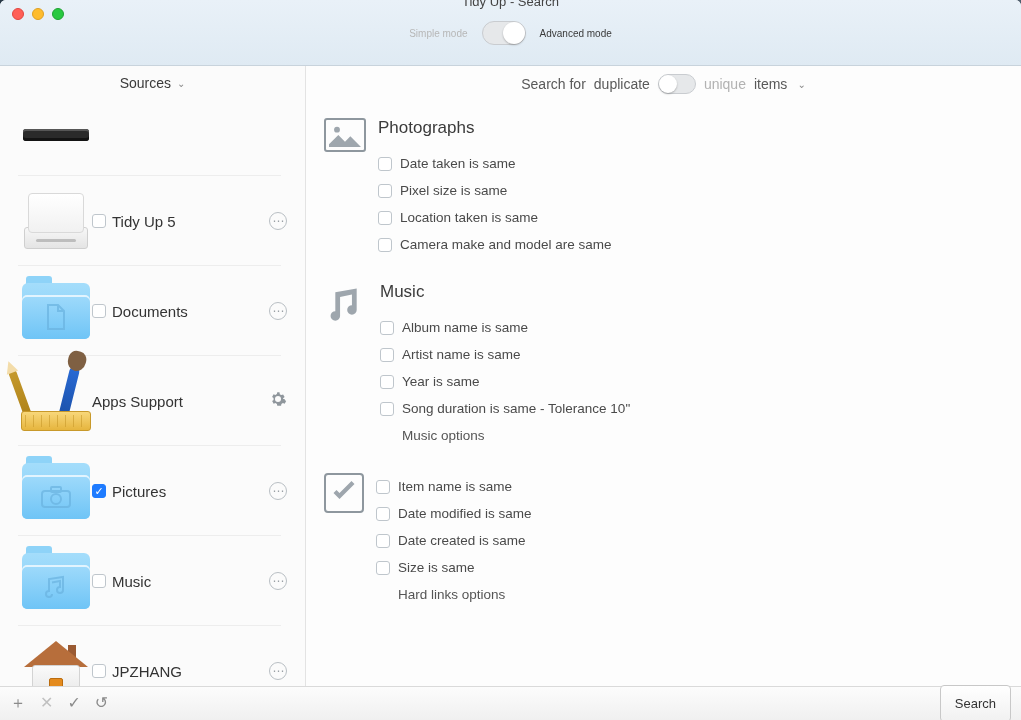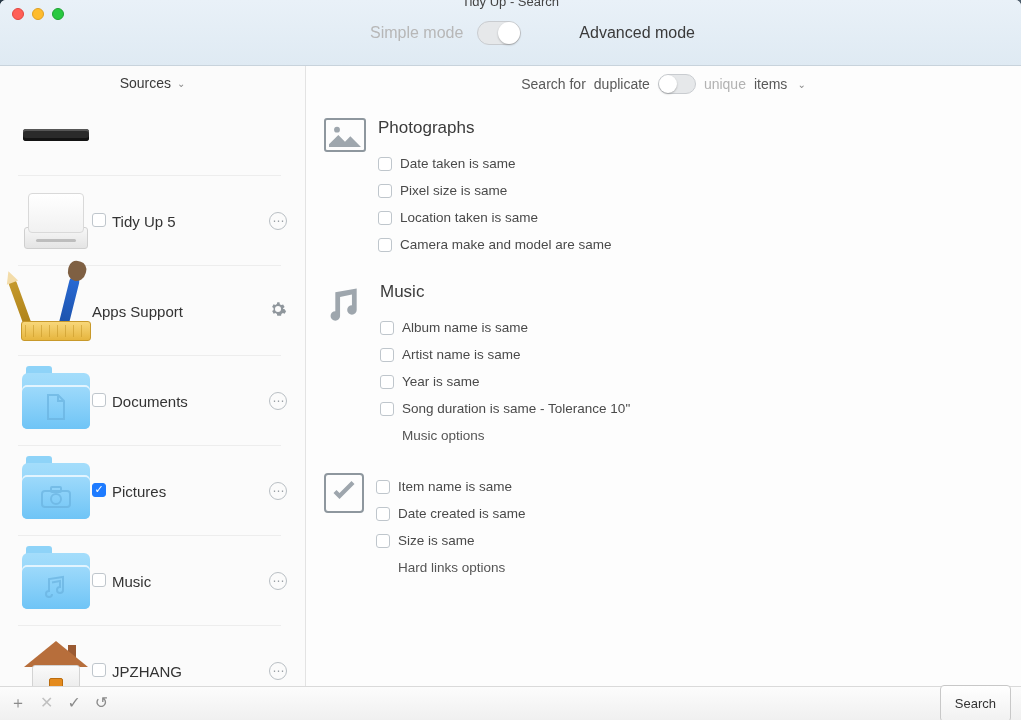--- a/index.html
+++ b/index.html
@@ -23,21 +23,21 @@
     display: flex; flex-direction: column; align-items: center; justify-content: center;
     position: relative;
   }
   .traffic { position: absolute; left: 12px; top: 8px; display: flex; gap: 8px; }
   .tl { width: 12px; height: 12px; border-radius: 50%; }
   .tl.red { background:#ff5f57; border:1px solid #e24640;}
   .tl.yellow { background:#febc2e; border:1px solid #dfa023;}
   .tl.green { background:#28c840; border:1px solid #1fa232;}
   .win-title { font-size: 13px; color:#444; margin-top:-26px; }
   .mode-row { display:flex; align-items:center; gap:14px; margin-top:12px; }
-  .mode-label { font-size: 16px; margin-left: 44px; }
+  .mode-label { font-size: 10px; }
   .mode-simple { color:#b7b7b7; }
   .mode-advanced { color:#3a3a3a; }
 
   .switch {
     width: 44px; height: 24px; background:#e6e8ea; border:1px solid #c9ccd0;
     border-radius: 24px; position:relative; cursor:pointer;
   }
   .switch .knob {
     position:absolute; width:22px; height:22px; background:#fff; border-radius:50%;
     top:0; box-shadow:0 1px 2px rgba(0,0,0,.25);
@@ -57,21 +57,21 @@
     font-size:14px; color:#3a3a3a; gap:4px; cursor:pointer;
   }
   .sidebar-scroll { flex:1; overflow-y:auto; }
   .src-row {
     display:flex; align-items:center; padding:10px 12px 10px 20px; position:relative;
   }
   .src-row.divider::after{
     content:""; position:absolute; left:18px; right:24px; bottom:0; height:1px; background:#ededed;
   }
   .src-icon { width:72px; height:70px; display:flex; align-items:center; justify-content:center; }
-  .src-body { flex:1; display:flex; gap:6px; font-size:15px; color:#333; }
+  .src-body { flex:1; display:flex; align-items:center; gap:6px; font-size:15px; color:#333; }
   .src-action { width:24px; color:#8a8a8a; cursor:pointer; }
   .chk { width:14px; height:14px; border:1px solid #bfc6cc; border-radius:3px; background:#fff; display:inline-flex; align-items:center; justify-content:center; }
   .chk.checked { background:#1e7bff; border-color:#1e7bff; }
   .chk.checked::after { content:"✓"; color:#fff; font-size:11px; line-height:1; }
 
   .tray-icon { width:66px; height:12px; background:#2a2a2a; border-radius:3px; box-shadow: inset 0 -3px 0 #131313, inset 0 2px 0 #565656; }
 
   
   .drive { width:64px; height:64px; position:relative; }
   .drive .top { position:absolute; top:4px; left:4px; right:4px; height:40px; background:linear-gradient(#fff,#f1f1f1); border:1px solid #d9d9d9; border-radius:4px;}
@@ -195,55 +195,55 @@
             <span class="chk"></span>
             <span>Tidy Up 5</span>
           </div>
           <div class="src-action">
               <div class="ellip"></div>
             </div>
         </div>
 
         <div class="src-row divider">
           <div class="src-icon">
-            <div class="apps">
-              <div class="pencil"></div>
-                <div class="brush"></div>
-                <div class="ruler"></div>
-            </div>
-          </div>
-          <div class="src-body">
-            <span>Apps Support</span>
-          </div>
-          <div class="src-action">
-            <svg class="gear" viewBox="0 0 24 24">
-                <path fill="#8f969c" d="M12 8a4 4 0 100 8 4 4 0 000-8zm9 4a7 7 0 01-.1 1.2l2 1.6-2 3.4-2.4-.8a7 7 0 01-2 1.2l-.4 2.5H11l-.4-2.5a7 7 0 01-2-1.2l-2.4.8-2-3.4 2-1.6A7 7 0 016 12a7 7 0 01.1-1.2l-2-1.6 2-3.4 2.4.8a7 7 0 012-1.2L11 3h3l.4 2.5a7 7 0 012 1.2l2.4-.8 2 3.4-2 1.6c.1.4.1.8.1 1.2z"></path>
-              </svg>
-          </div>
-        </div>
-
-        <div class="src-row divider">
-          <div class="src-icon">
             <div class="folder">
               <div class="tab"></div>
                 <div class="back"></div>
               <div class="front">
                 <svg width="24" height="28" viewBox="0 0 24 28">
                     <path fill="none" stroke="#6ab3e0" stroke-width="2" d="M4 2h10l6 6v18H4zM14 2v6h6"></path>
                   </svg>
               </div>
             </div>
           </div>
           <div class="src-body">
             <span class="chk"></span>
             <span>Documents</span>
           </div>
           <div class="src-action">
               <div class="ellip"></div>
             </div>
+        </div>
+
+        <div class="src-row divider">
+          <div class="src-icon">
+            <div class="apps">
+              <div class="pencil"></div>
+                <div class="brush"></div>
+                <div class="ruler"></div>
+            </div>
+          </div>
+          <div class="src-body">
+            <span>Apps Support</span>
+          </div>
+          <div class="src-action">
+            <svg class="gear" viewBox="0 0 24 24">
+                <path fill="#8f969c" d="M12 8a4 4 0 100 8 4 4 0 000-8zm9 4a7 7 0 01-.1 1.2l2 1.6-2 3.4-2.4-.8a7 7 0 01-2 1.2l-.4 2.5H11l-.4-2.5a7 7 0 01-2-1.2l-2.4.8-2-3.4 2-1.6A7 7 0 016 12a7 7 0 01.1-1.2l-2-1.6 2-3.4 2.4.8a7 7 0 012-1.2L11 3h3l.4 2.5a7 7 0 012 1.2l2.4-.8 2 3.4-2 1.6c.1.4.1.8.1 1.2z"></path>
+              </svg>
+          </div>
         </div>
 
         <div class="src-row divider">
           <div class="src-icon">
             <div class="folder">
               <div class="tab"></div>
                 <div class="back"></div>
               <div class="front">
                 <svg width="30" height="22" viewBox="0 0 30 22">
                     <rect x="1" y="5" width="28" height="16" rx="3" fill="none" stroke="#6ab3e0" stroke-width="2"></rect>
@@ -380,20 +380,24 @@
         <div class="section">
           <div class="sec-icon" style="border:2px solid #8e979e;border-radius:4px;width:40px;height:40px">
             <svg viewBox="0 0 24 24" width="28" height="28">
                 <path fill="#9ea6ad" d="M9 16l-4-4 2-2 2 2 8-8 2 2z"></path>
               </svg>
           </div>
           <div class="sec-body">
             <div class="opt">
                 <span class="chk"></span>
                 <span>Item name is same</span>
+              </div>
+            <div class="opt">
+                <span class="chk"></span>
+                <span>Date modified is same</span>
               </div>
             <div class="opt">
                 <span class="chk"></span>
                 <span>Date created is same</span>
               </div>
             <div class="opt">
                 <span class="chk"></span>
                 <span>Size is same</span>
               </div>
             <div class="opt link">

